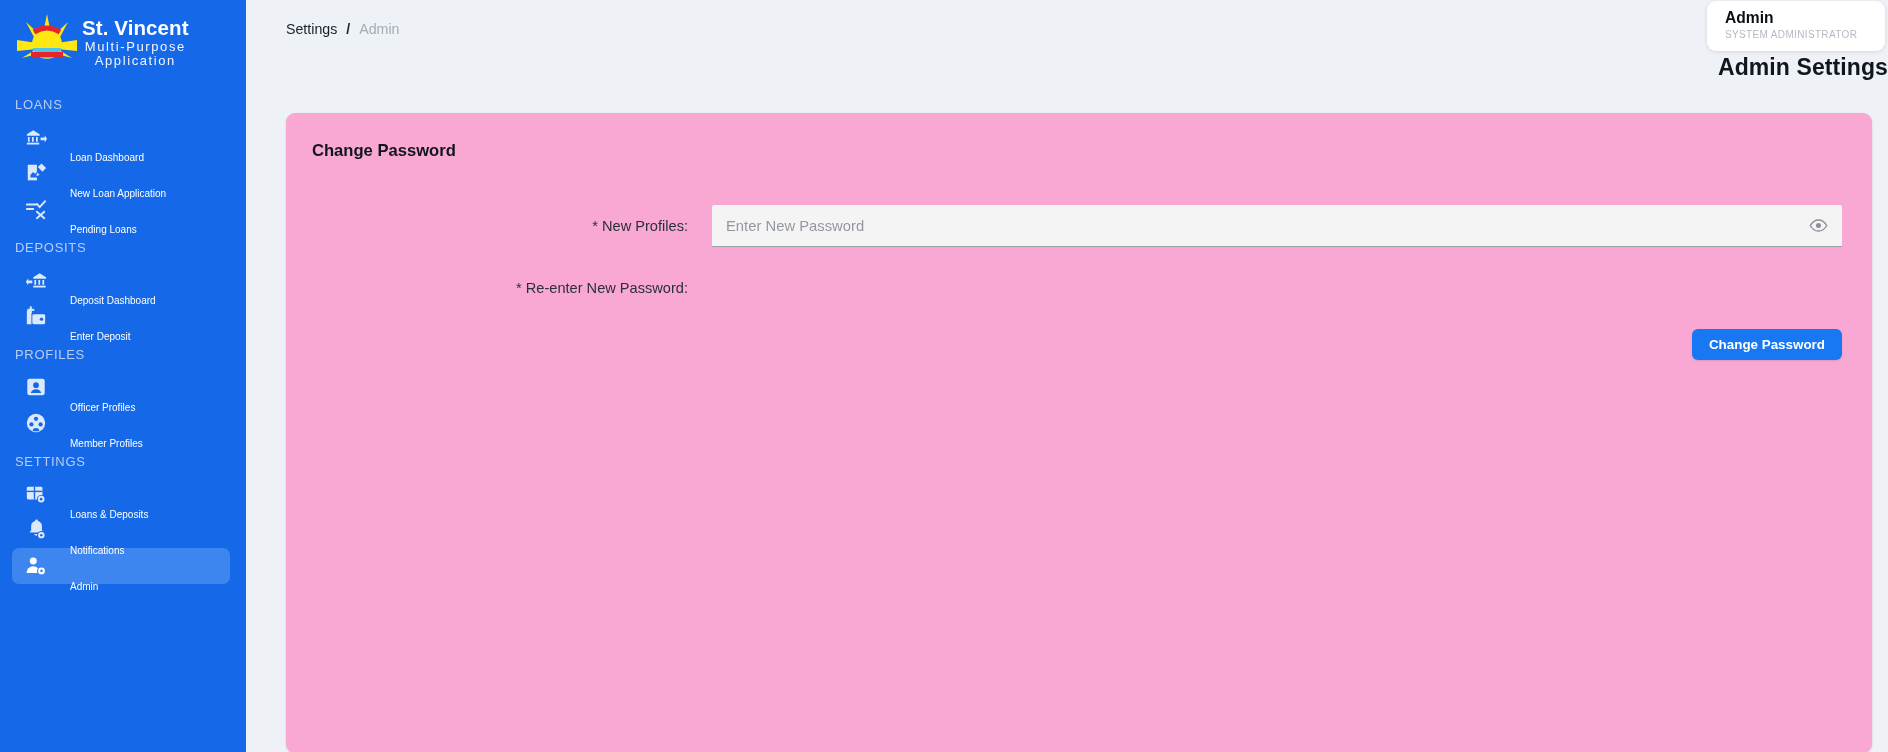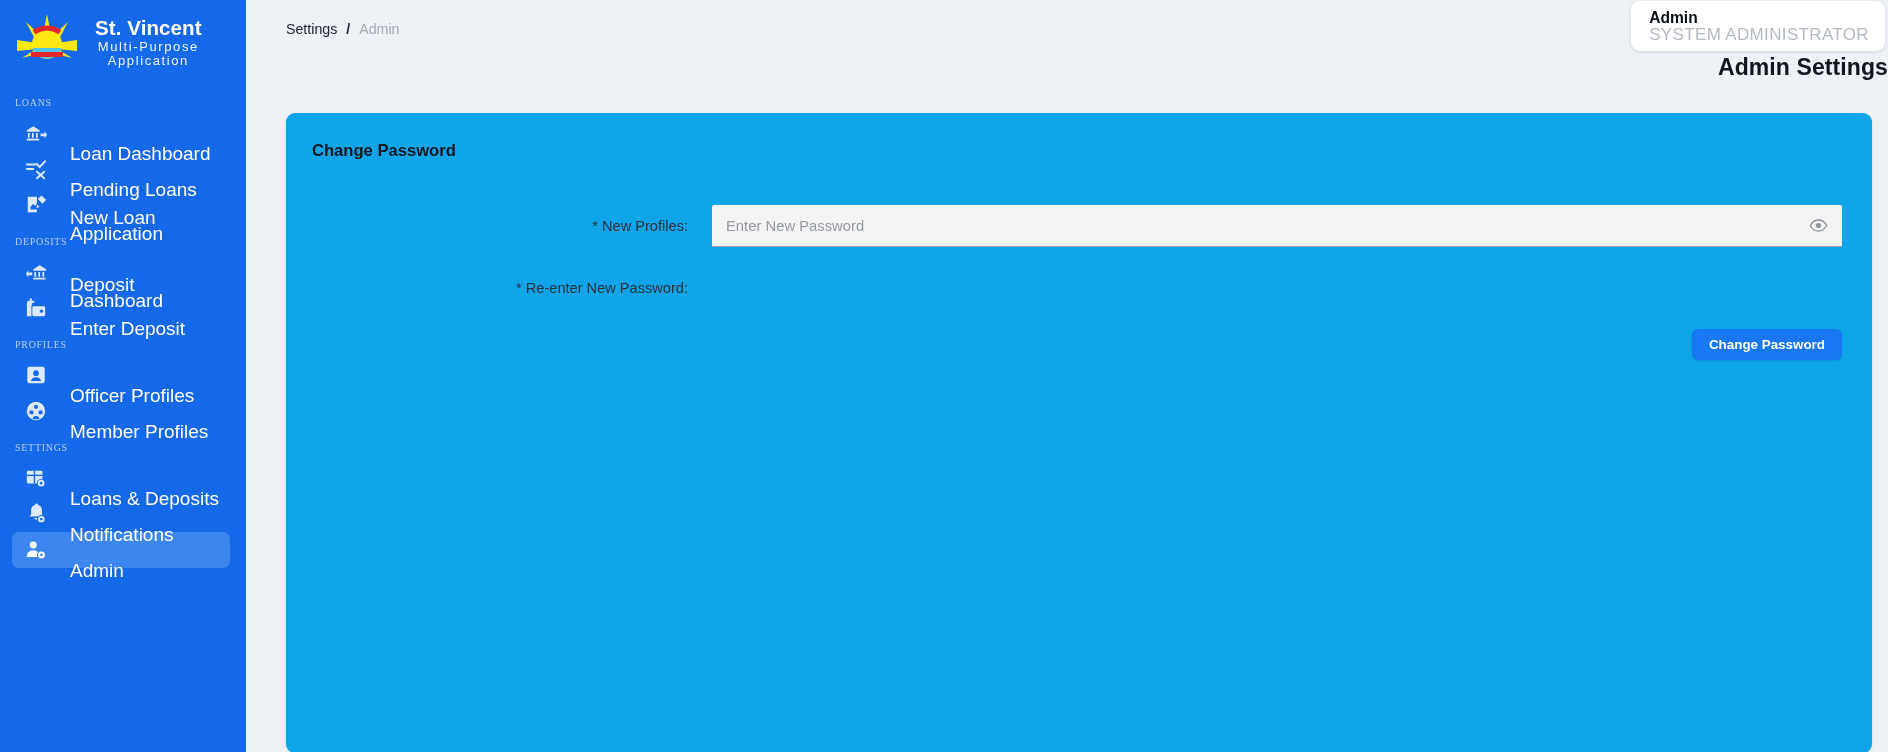--- a/index.html
+++ b/index.html
@@ -18,57 +18,56 @@
     flex: 0 0 246px;
     position: relative;
     overflow: hidden;
   }
   .brand {
     display: flex; align-items: center;
     padding: 10px 0 0 14px;
     height: 74px;
   }
   .logo { width: 66px; height: 60px; flex: 0 0 66px; }
-  .brand-text { margin-left: 15px; color: #ffffff; }
+  .brand-text { margin-left: 2px; color: #ffffff; }
   .brand-name {
     font-size: 20.5px; font-weight: bold; line-height: 22px;
     letter-spacing: .1px;
   }
   .brand-sub {
     font-size: 13px; line-height: 13px;
     letter-spacing: 1.6px; text-align: center;
     color: #f2f6ff; font-weight: 400;
     margin-top: 1px;
   }
   .nav { padding-top: 10px; }
   .nav-section {
     color: #b8cdf4;
-    font-size: 10px;
+    font-size: 13px;
     letter-spacing: .7px;
     padding: 13px 0 7px 15px;
     font-weight: 400;
-    font-family: Liberation Serif, serif;
   }
   .nav-item {
     display: flex; align-items: center;
     height: 36px;
     margin: 0 16px 0 12px;
     border-radius: 7px;
     padding-left: 12px;
     cursor: pointer;
     color: #ffffff;
   }
   .nav-item.active { background: #3d86f0; }
   .nav-ico {
     width: 24px; height: 24px; flex: 0 0 24px;
     display: flex; align-items: center; justify-content: center;
     margin-right: 22px;
   }
   .nav-ico svg { display: block; }
-  .nav-label { font-size: 19px; line-height: 16px; margin-top: 42px; }
+  .nav-label { font-size: 10px; line-height: 16px; margin-top: 42px; }
 
   
   .main {
     flex: 1; height: 752px;
     background: #eef2f6;
     position: relative;
   }
   .crumb {
     display: flex; align-items: center;
     padding: 14px 0 0 40px;
@@ -82,21 +81,21 @@
     padding: 10px 0 0 40px;
     font-size: 23px;
     font-weight: bold;
     color: #10161d;
     letter-spacing: .1px;
     text-align: right;
   }
 
   .card {
     margin: 32px 16px 0 40px;
-    background: #0ea5e9;
+    background: #f9a8d4;
     border-radius: 9px;
     box-shadow: 0 1px 3px rgba(16,24,40,.09), 0 1px 2px rgba(16,24,40,.05);
     min-height: 640px;
     padding: 28px 30px 0 26px;
   }
   .card-title {
     font-size: 16.6px; font-weight: bold;
     color: #10161d;
     padding-left: 0;
     margin-bottom: 44px;
@@ -162,21 +161,21 @@
     border-radius: 9px;
     box-shadow: 0 1px 4px rgba(16,24,40,.12);
     padding: 7px 16px 9px 18px;
     min-width: 178px;
   }
   .user-name {
     font-size: 15.6px; font-weight: bold; color: #0b1016;
     line-height: 19px;
   }
   .user-role {
-    font-size: 17px; color: #b4bac2;
+    font-size: 10px; color: #b4bac2;
     letter-spacing: .35px; line-height: 15px;
   }
 </style>
 </head>
 <body>
 
 <div class="app">
 
   <aside class="sidebar">
 
@@ -218,41 +217,41 @@
             <rect x="12" y="12" width="1.9" height="5.2"></rect>
             <rect x="2" y="18.2" width="13.5" height="2"></rect>
             <path d="M17 12.5 L21.5 12.5 L21.5 10 L24 14 L21.5 18 L21.5 15.5 L17 15.5 Z"></path>
           </svg>
         </span>
         <span class="nav-label">Loan Dashboard</span>
       </div>
 
       <div class="nav-item">
         <span class="nav-ico">
+          <svg width="22" height="22" viewBox="0 0 24 24" fill="#dce8fb">
+            <path d="M3 3 L13 3 L13 9 L13 20 L3 20 Z"></path>
+            <polygon points="6,14 9,11 11,13 14,9.5 14,17 6,17" fill="#1568e8"></polygon>
+            <path d="M14 5.5 L19 10.5 L23 6.5 L18 1.5 Z"></path>
+            <path d="M13.2 11.5 L12.4 15.2 L16 14.2 Z"></path>
+          </svg>
+        </span>
+        <span class="nav-label">New Loan Application</span>
+      </div>
+
+      <div class="nav-item">
+        <span class="nav-ico">
           <svg width="22" height="22" viewBox="0 0 24 24" fill="none" stroke="#dce8fb" stroke-width="2.1" stroke-linecap="round">
             <path d="M2 7 H12"></path>
             <path d="M2 12 H9"></path>
             <path d="M13 6.5 L16 10 L22 3.5"></path>
             <path d="M13 15 L21 22"></path>
             <path d="M21 15 L13 22"></path>
           </svg>
         </span>
         <span class="nav-label">Pending Loans</span>
-      </div>
-
-      <div class="nav-item">
-        <span class="nav-ico">
-          <svg width="22" height="22" viewBox="0 0 24 24" fill="#dce8fb">
-            <path d="M3 3 L13 3 L13 9 L13 20 L3 20 Z"></path>
-            <polygon points="6,14 9,11 11,13 14,9.5 14,17 6,17" fill="#1568e8"></polygon>
-            <path d="M14 5.5 L19 10.5 L23 6.5 L18 1.5 Z"></path>
-            <path d="M13.2 11.5 L12.4 15.2 L16 14.2 Z"></path>
-          </svg>
-        </span>
-        <span class="nav-label">New Loan Application</span>
       </div>
 
       <div class="nav-section">DEPOSITS</div>
 
       <div class="nav-item">
         <span class="nav-ico">
           <svg width="22" height="22" viewBox="0 0 24 24" fill="#dce8fb">
             <path d="M9 9 L16 4.5 L23 9 L23 10.5 L9 10.5 Z"></path>
             <rect x="10.2" y="12" width="1.9" height="5.2"></rect>
             <rect x="14.6" y="12" width="1.9" height="5.2"></rect>

